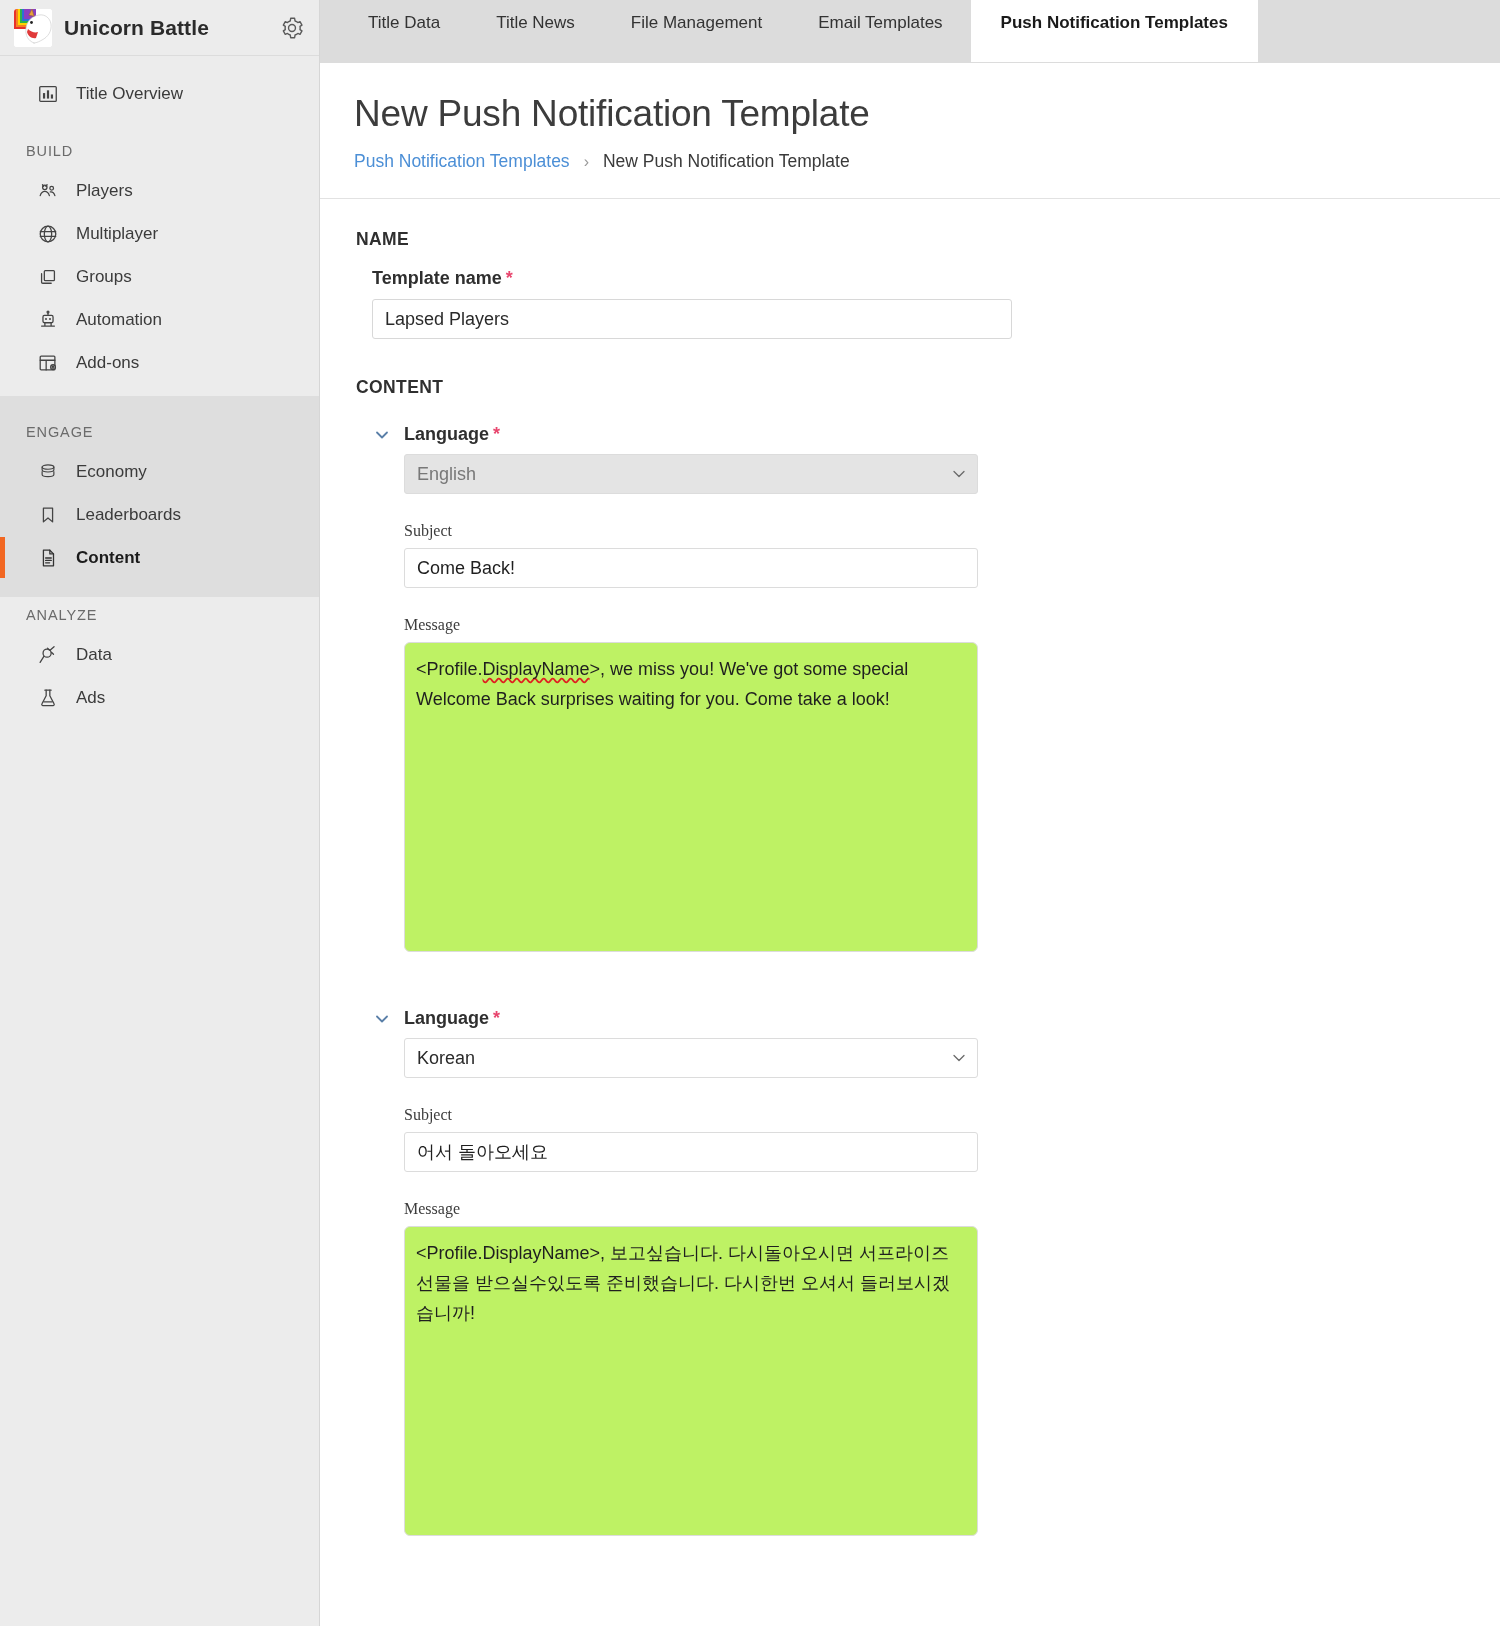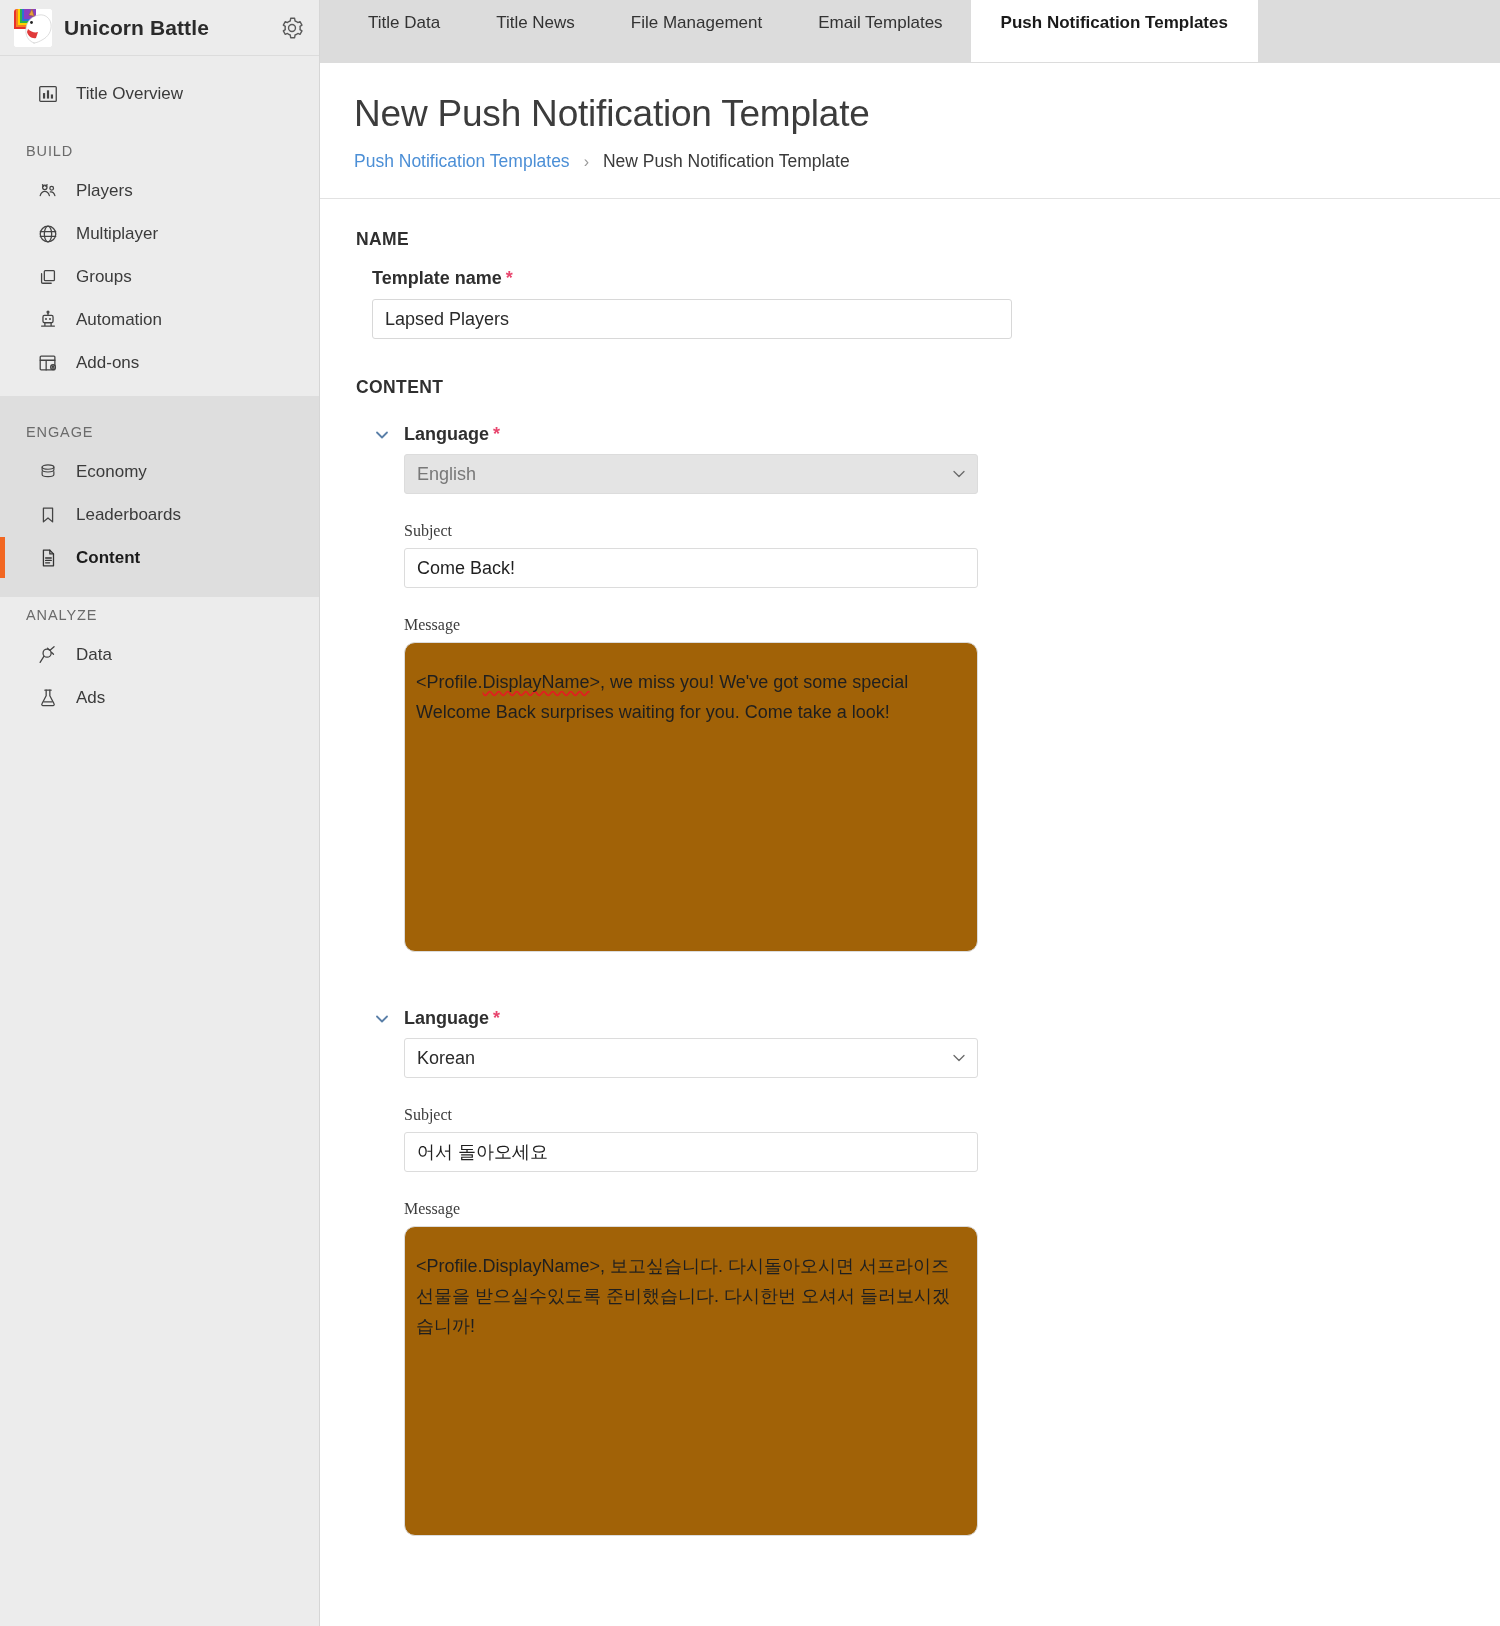--- a/index.html
+++ b/index.html
@@ -153,22 +153,22 @@
   }
   .sub-input {
     width: 574px; height: 40px;
     border: 1px solid #dcdcdc; border-radius: 3px;
     background: #fff; padding: 0 12px;
     font-family: "Liberation Sans", sans-serif;
     font-size: 18px; color: #1f1f1f;
   }
   .msg-box {
     width: 574px; height: 310px;
-    border: 1px solid #dcdcdc; border-radius: 11px;
-    background: #a16207; padding: 24px 11px;
+    border: 1px solid #dcdcdc; border-radius: 6px;
+    background: #bef264; padding: 11px 11px;
     font-size: 18px; line-height: 30px; color: #1f1f1f;
     overflow: hidden; white-space: pre-wrap; word-break: break-word;
   }
   .spellwave {
     text-decoration: underline wavy #e02020;
     text-decoration-skip-ink: none;
     text-underline-offset: 2px;
   }
   svg { stroke-linecap: round; stroke-linejoin: round; }
 </style>

